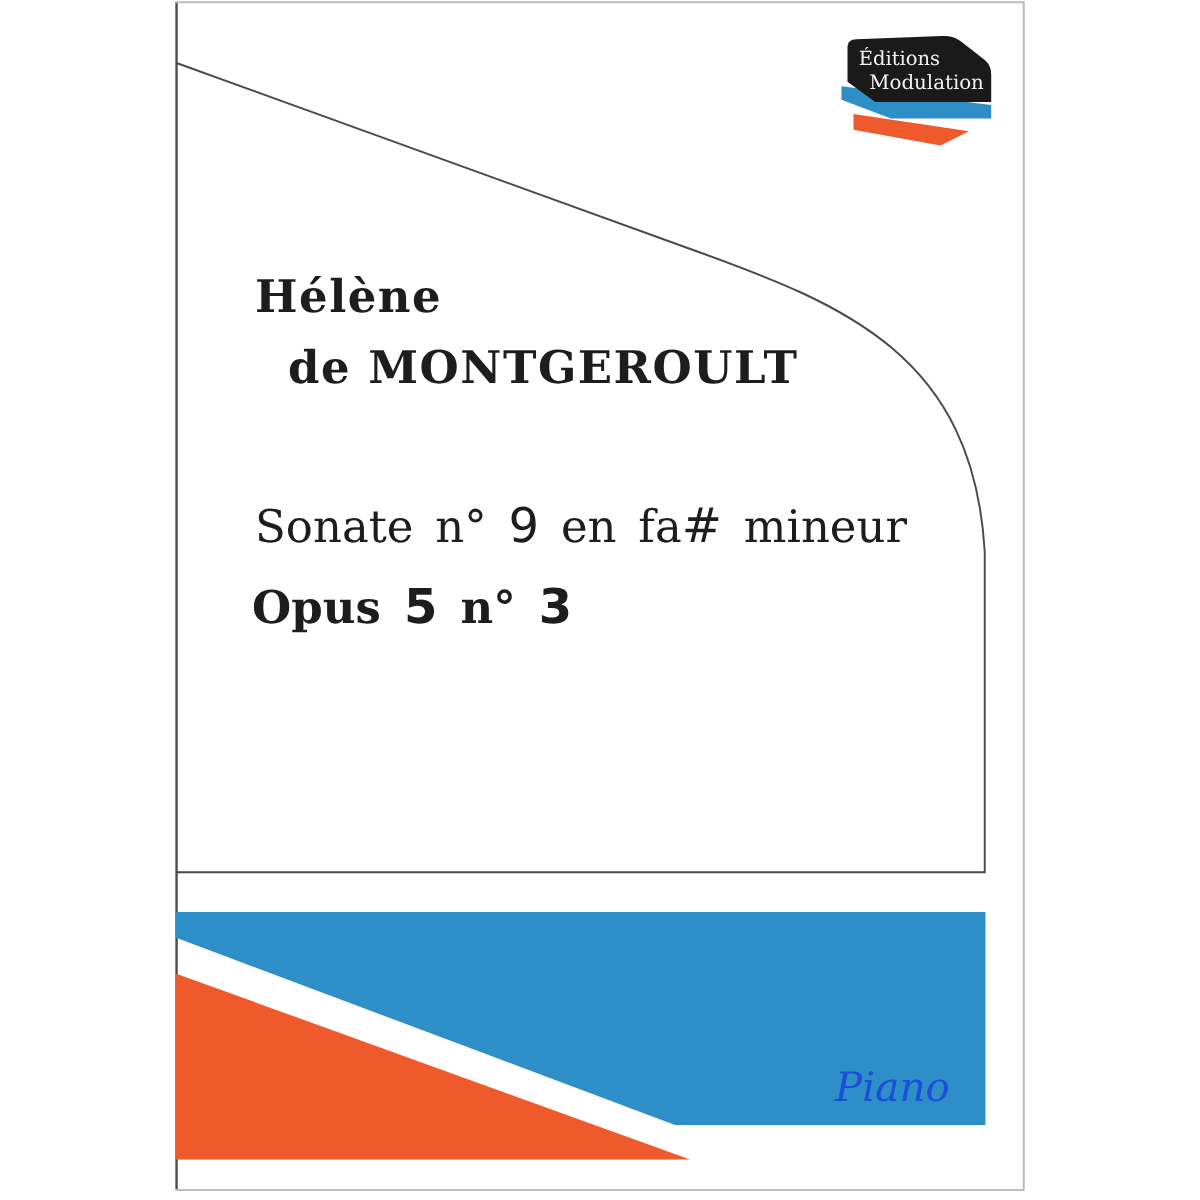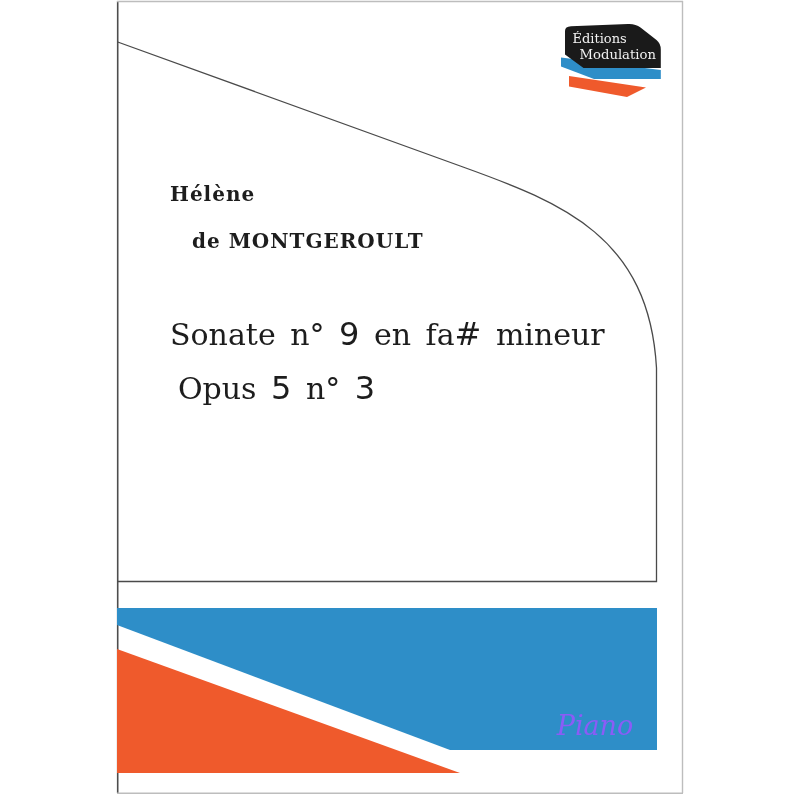--- a/index.html
+++ b/index.html
@@ -6,26 +6,26 @@
   body{
     width:800px;height:800px;position:relative;overflow:hidden;
     background:#ffffff;
     font-family:"DejaVu Serif",serif;
   }
   .art{position:absolute;left:0;top:0;width:800px;height:800px;}
   .edge-dark{stroke:#4d4d4d;stroke-width:1.6;}
   .edge-light{stroke:#bdbdbd;stroke-width:1.4;}
   .lid-line{fill:none;stroke:#4a4a4a;stroke-width:1.3;}
   .txt{position:absolute;color:#1d1d1d;white-space:nowrap;line-height:1;}
-  .composer{font-weight:bold;font-size:20px;letter-spacing:1px;}
-  .worktitle{font-size:30px;word-spacing:5px;}
+  .composer{font-weight:bold;font-size:30px;letter-spacing:1px;}
+  .worktitle{font-size:30px;word-spacing:5px;margin-top:16px;}
   .digit{font-family:"DejaVu Sans",sans-serif;font-size:32px;}
   .instrument{
     position:absolute;left:553px;top:712px;width:84px;text-align:center;
-    font-style:italic;font-size:27px;color:#8b5cf6;line-height:1;
+    font-style:italic;font-size:27px;color:#1d4ed8;line-height:1;
   }
   .logo-text{font-family:"DejaVu Serif",serif;fill:#f2f2f2;}
 </style>
 </head>
 <body>
 
 <div>
 
   <svg class="art" viewBox="0 0 800 800">
 
@@ -48,19 +48,19 @@
     </g>
   </svg>
 
   <div class="txt composer" style="left:170px;top:184px;">Hélène</div>
   <div class="txt composer" style="left:170px;top:231px;margin-left:22px;">de MONTGEROULT</div>
 
   <div class="txt worktitle" style="left:170px;top:318px;">
     <span>Sonate n° </span><span class="digit">9</span><span> en fa</span><span class="digit">#</span><span> mineur</span>
   </div>
 
-  <div class="txt worktitle" style="left:178px;top:372px;">
+  <div class="txt worktitle" style="left:168px;top:372px;font-weight:bold;">
     <span>Opus </span><span class="digit">5</span><span> n° </span><span class="digit">3</span>
   </div>
 
   <div class="instrument">Piano</div>
 
 </div>
 
 </body></html>

